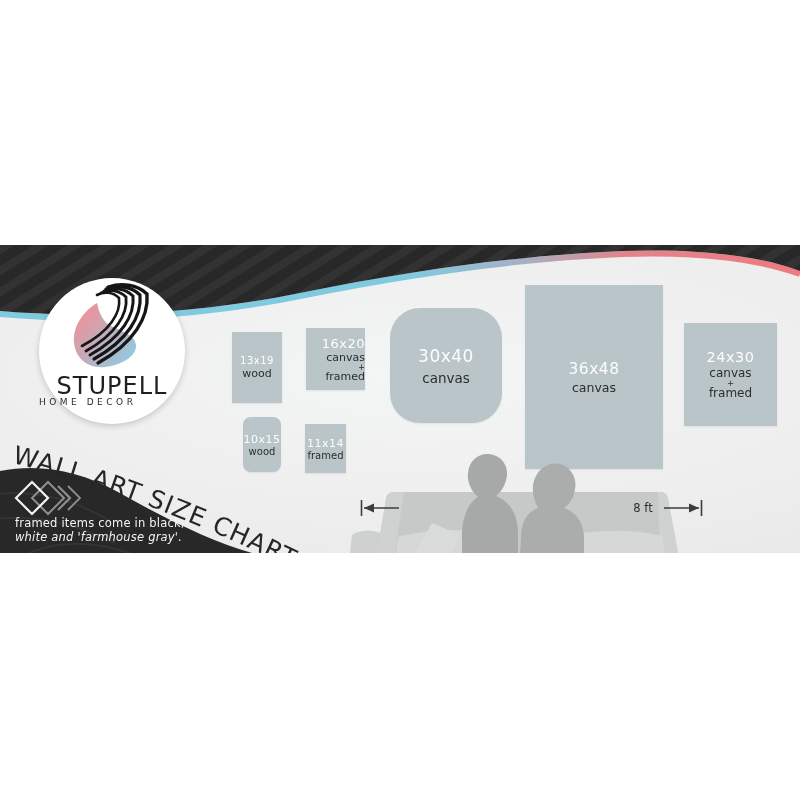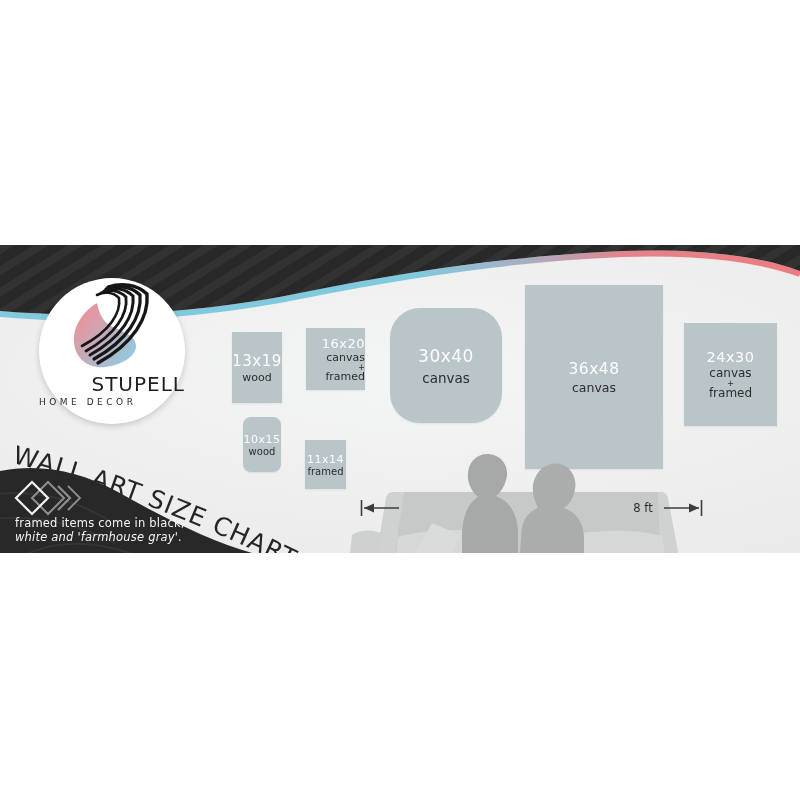--- a/index.html
+++ b/index.html
@@ -10,40 +10,40 @@
   .scene-svg{position:absolute;left:0;top:0;width:800px;height:308px;z-index:2;pointer-events:none;}
 
   
   .frame{position:absolute;z-index:1;background:#b9c5c8;display:flex;flex-direction:column;
          align-items:center;justify-content:center;text-align:center;
          box-shadow:0 1px 2px rgba(0,0,0,0.07);}
   .fsize{color:#fdfdfd;letter-spacing:.5px;}
   .flabel{color:#2d2d2d;}
   .fplus{color:#2d2d2d;font-size:8px;line-height:7px;}
   .f1{left:232px;top:87px;width:50px;height:71px;}
-  .f1 .fsize{font-size:15px;margin-bottom:1px}.f1 .flabel{font-size:11px}
+  .f1 .fsize{font-size:10px;margin-bottom:1px}.f1 .flabel{font-size:11px}
   .f2{left:306px;top:83px;width:59px;height:62px;align-items:flex-end;}
   .f2 .fsize{font-size:13px;margin-bottom:1px}.f2 .flabel{font-size:11px;line-height:12px}
   .f3{left:243px;top:172px;width:38px;height:55px;border-radius:8px;}
   .f3 .fsize{font-size:11px}.f3 .flabel{font-size:10px}
-  .f4{left:305px;top:179px;width:41px;height:49px;margin-top:16px;}
+  .f4{left:305px;top:179px;width:41px;height:49px;}
   .f4 .fsize{font-size:11px}.f4 .flabel{font-size:10px}
   .f5{left:390px;top:63px;width:112px;height:115px;border-radius:30px;}
   .f5 .fsize{font-size:17px;margin-bottom:4px}.f5 .flabel{font-size:13.5px}
   .f6{left:525px;top:40px;width:138px;height:184px;}
   .f6 .fsize{font-size:15.5px;margin-bottom:2px}.f6 .flabel{font-size:12.5px}
   .f7{left:684px;top:78px;width:93px;height:103px;}
   .f7 .fsize{font-size:14.5px;margin-bottom:2px}.f7 .flabel{font-size:12px;line-height:13px}
 
   
   .logo{position:absolute;left:39px;top:33px;width:146px;height:146px;border-radius:50%;
         background:#ffffff;z-index:3;box-shadow:0 2px 6px rgba(0,0,0,0.18);}
   .logo svg{position:absolute;left:0;top:0;}
-  .brand-name{position:absolute;left:0;top:94px;width:146px;text-align:right;
-        font-size:20px;letter-spacing:1px;color:#1f1f1f;}
+  .brand-name{position:absolute;left:0;top:94px;width:146px;text-align:center;
+        font-size:24px;letter-spacing:1px;color:#1f1f1f;}
   .brand-sub{position:absolute;left:0;top:119px;width:146px;
         font-size:9px;letter-spacing:3.5px;color:#2a2a2a;}
 
   
   .arc-title{font-family:"DejaVu Sans",sans-serif;font-size:25px;letter-spacing:1px;
         fill:#262626;font-weight:400;}
 
   
   .note{position:absolute;left:15px;z-index:4;color:#f4f4f4;font-size:11.5px;line-height:14px;
         letter-spacing:.2px;}

